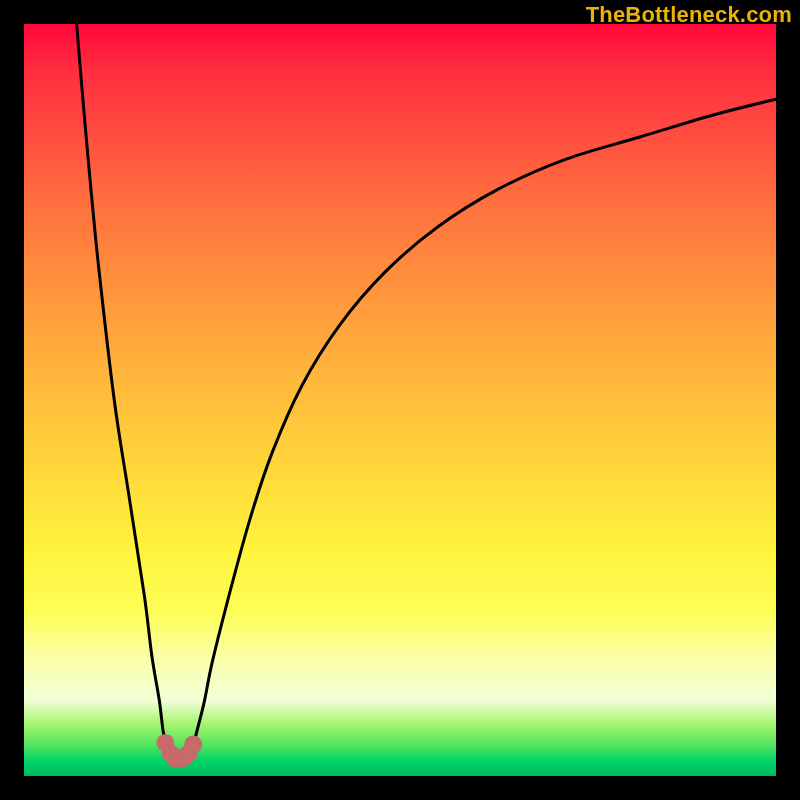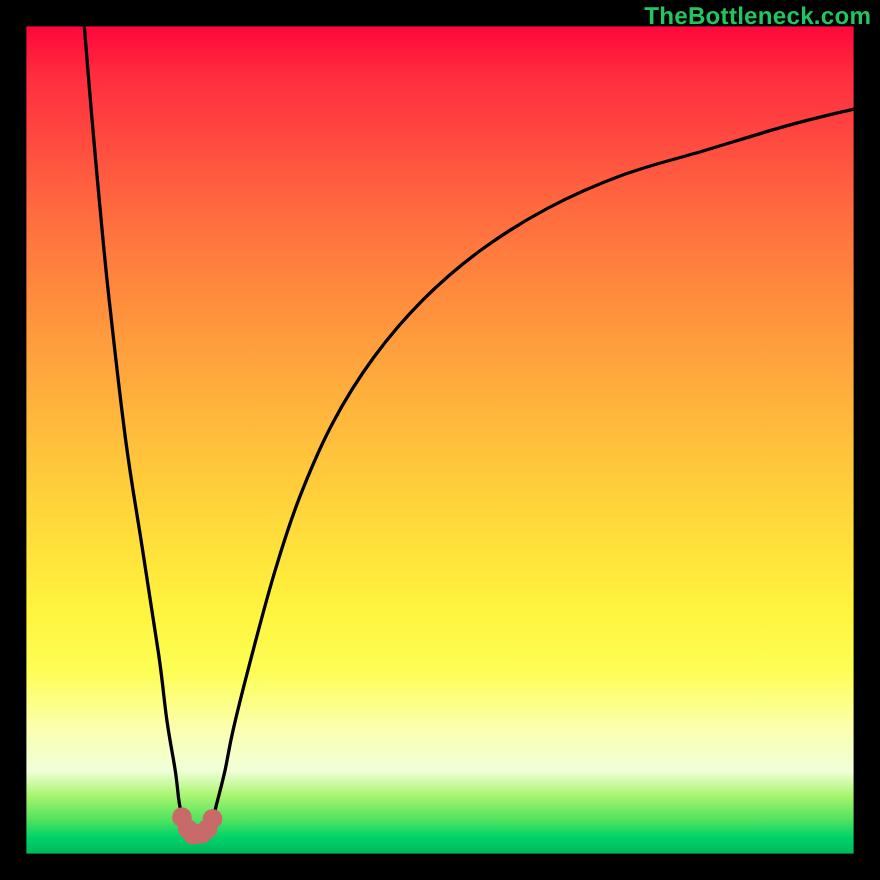--- a/index.html
+++ b/index.html
@@ -41,21 +41,21 @@
       #00d36a 98%,
       #00b85c 100%);
   }
   .branding {
     position: absolute;
     top: 2px;
     right: 8px;
     font-family: Arial, Helvetica, sans-serif;
     font-size: 22px;
     font-weight: bold;
-    color: #22c55e;
+    color: #eab308;
     letter-spacing: 0.2px;
   }
   svg.curve {
     position: absolute;
     left: 0;
     top: 0;
     width: 752px;
     height: 752px;
     overflow: visible;
   }

